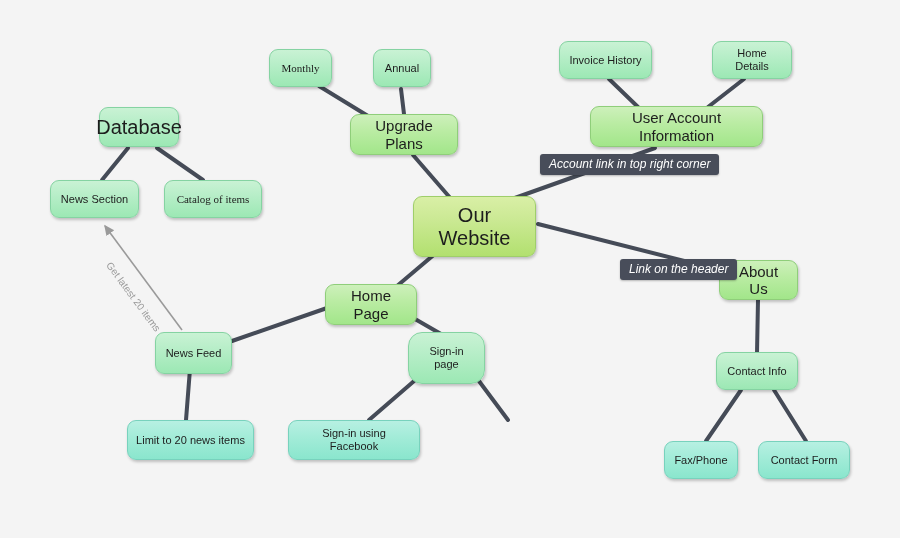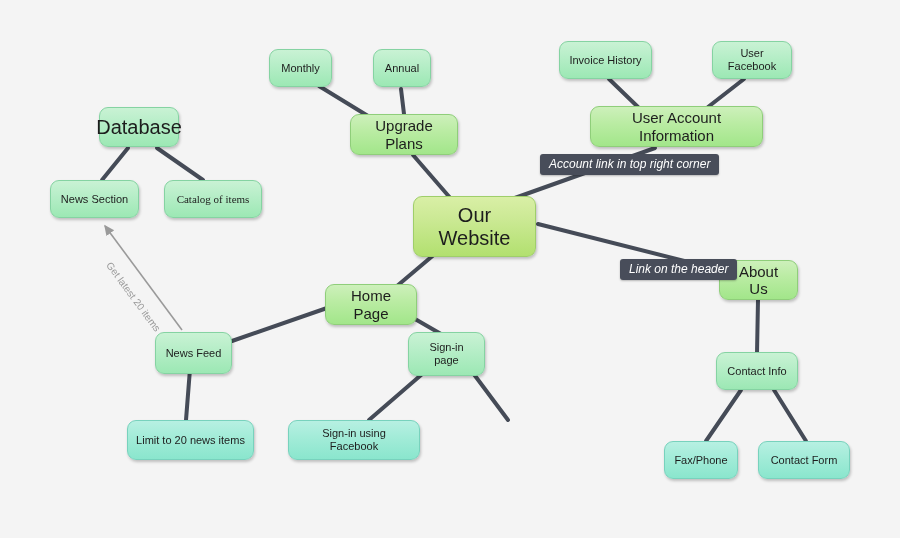--- a/index.html
+++ b/index.html
@@ -133,38 +133,38 @@
   </svg>
 
   <div class="node lvl-root" style="left:413px; top:196px; width:123px; height:61px;">
     <span>Our Website</span>
   </div>
 
   <div class="node lvl-1" style="left:350px; top:114px; width:108px; height:41px;">
     <span>Upgrade Plans</span>
   </div>
 
-  <div class="node lvl-2" style="left:269px; top:49px; width:63px; height:38px;">
+  <div class="node lvl-2" style="left:269px; top:49px; width:63px; height:38px;font-family:Liberation Serif, serif;">
     <span>Monthly</span>
   </div>
 
   <div class="node lvl-2" style="left:373px; top:49px; width:58px; height:38px;">
     <span>Annual</span>
   </div>
 
   <div class="node lvl-1" style="left:590px; top:106px; width:173px; height:41px;">
     <span>User Account Information</span>
   </div>
 
   <div class="node lvl-2" style="left:559px; top:41px; width:93px; height:38px;">
     <span>Invoice History</span>
   </div>
 
   <div class="node lvl-2" style="left:712px; top:41px; width:80px; height:38px;">
-    <span>User Facebook</span>
+    <span>Home Details</span>
   </div>
 
   <div class="node lvl-1" style="left:719px; top:260px; width:79px; height:40px;">
     <span>About Us</span>
   </div>
 
   <div class="node lvl-2" style="left:716px; top:352px; width:82px; height:38px;">
     <span>Contact Info</span>
   </div>
 
@@ -173,21 +173,21 @@
   </div>
 
   <div class="node lvl-3" style="left:758px; top:441px; width:92px; height:38px;">
     <span>Contact Form</span>
   </div>
 
   <div class="node lvl-1" style="left:325px; top:284px; width:92px; height:41px;">
     <span>Home Page</span>
   </div>
 
-  <div class="node lvl-2" style="left:408px; top:332px; width:77px; height:44px;">
+  <div class="node lvl-2" style="left:408px; top:332px; width:77px; height:52px;border-radius:14px;">
     <span>Sign-in page</span>
   </div>
 
   <div class="node lvl-3" style="left:288px; top:420px; width:132px; height:40px;">
     <span>Sign-in using Facebook</span>
   </div>
 
 
   <div class="node lvl-2" style="left:155px; top:332px; width:77px; height:42px;">
     <span>News Feed</span>

